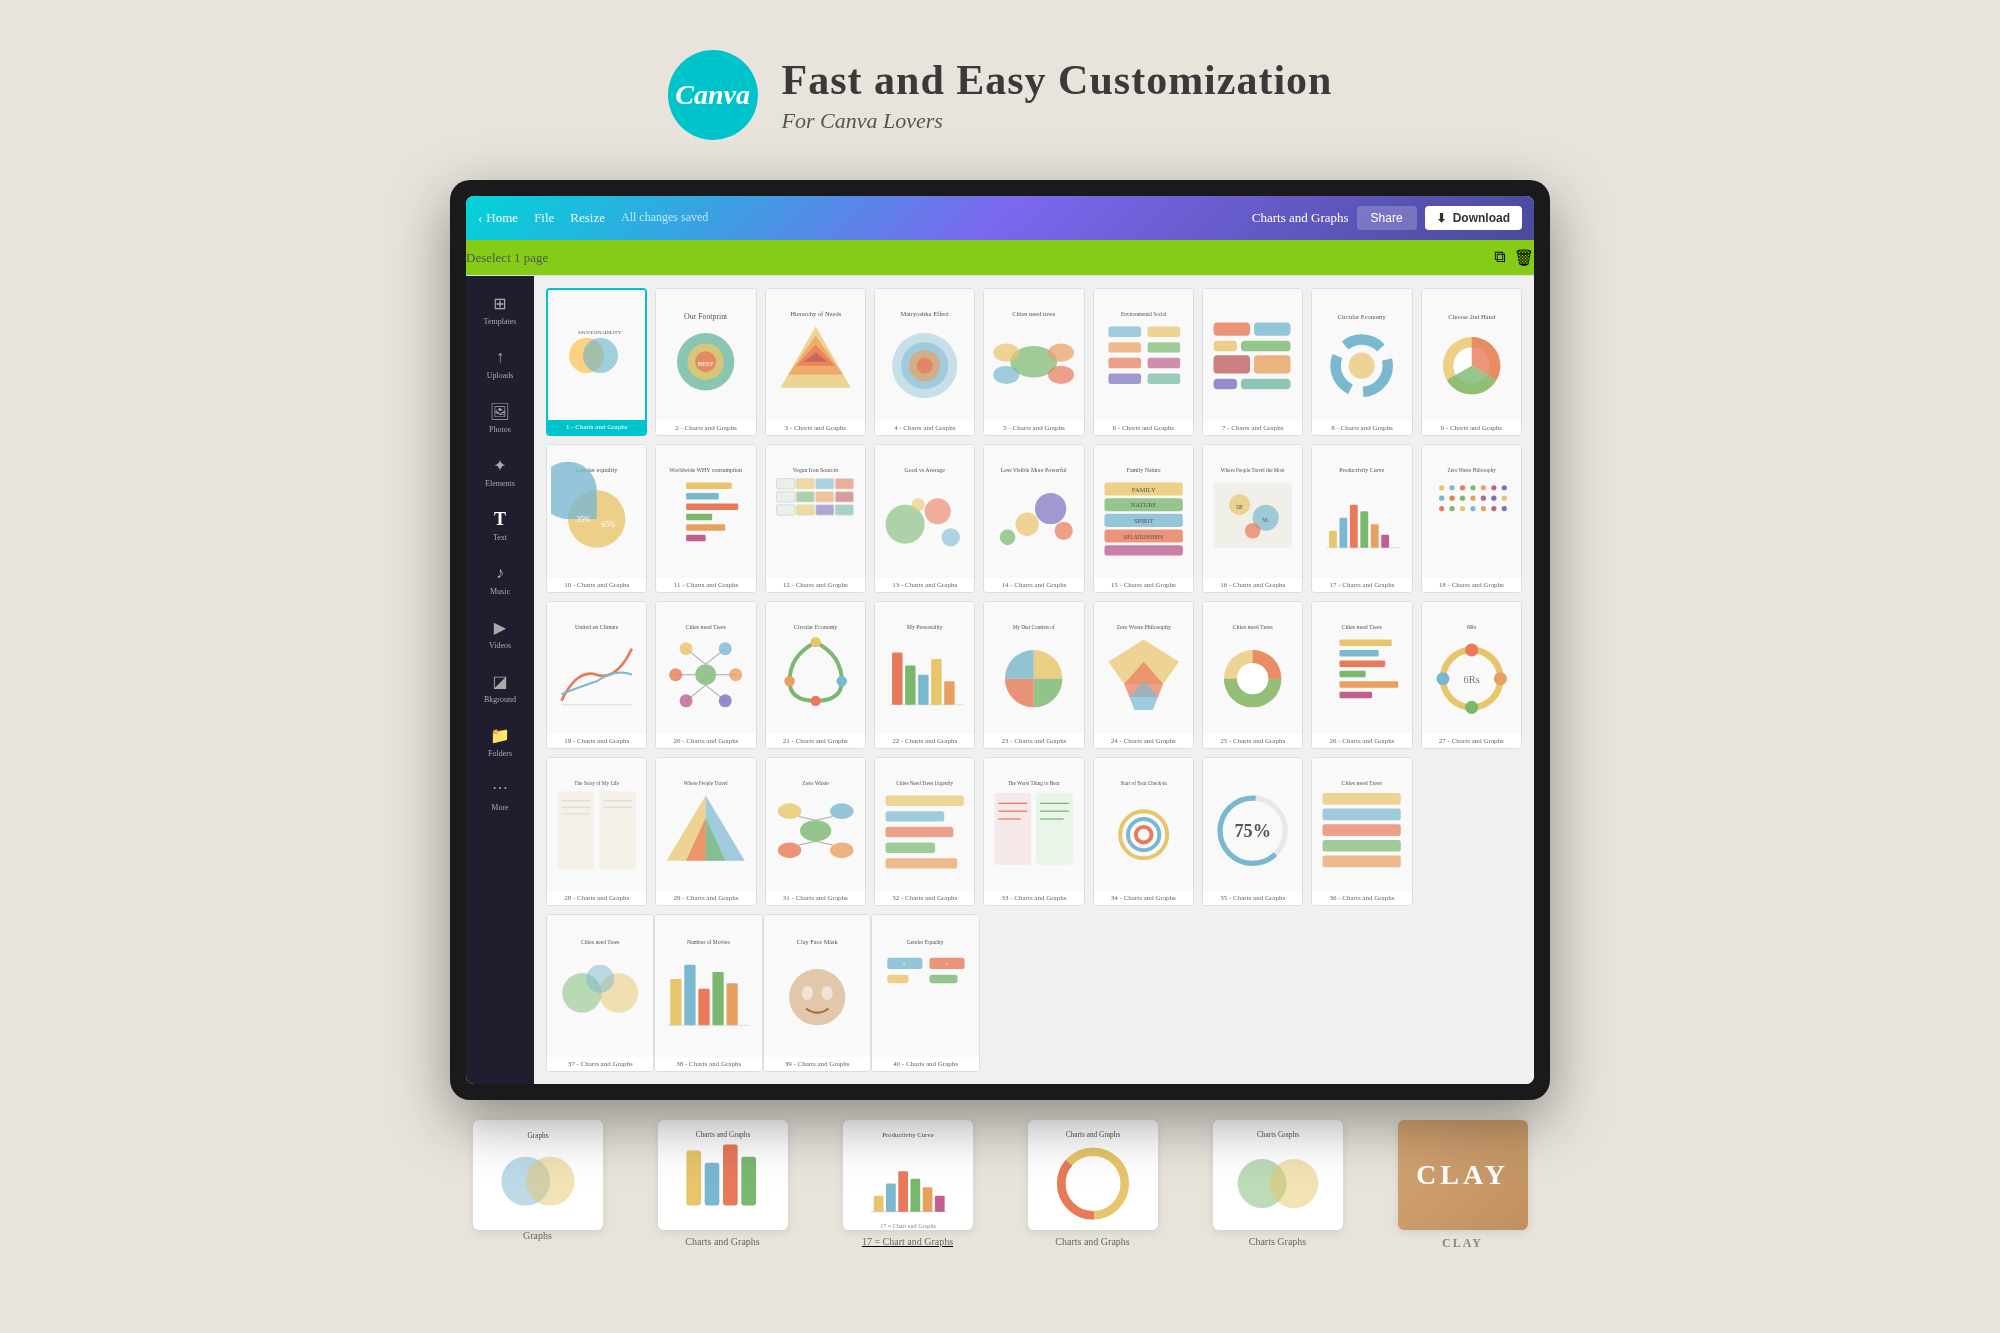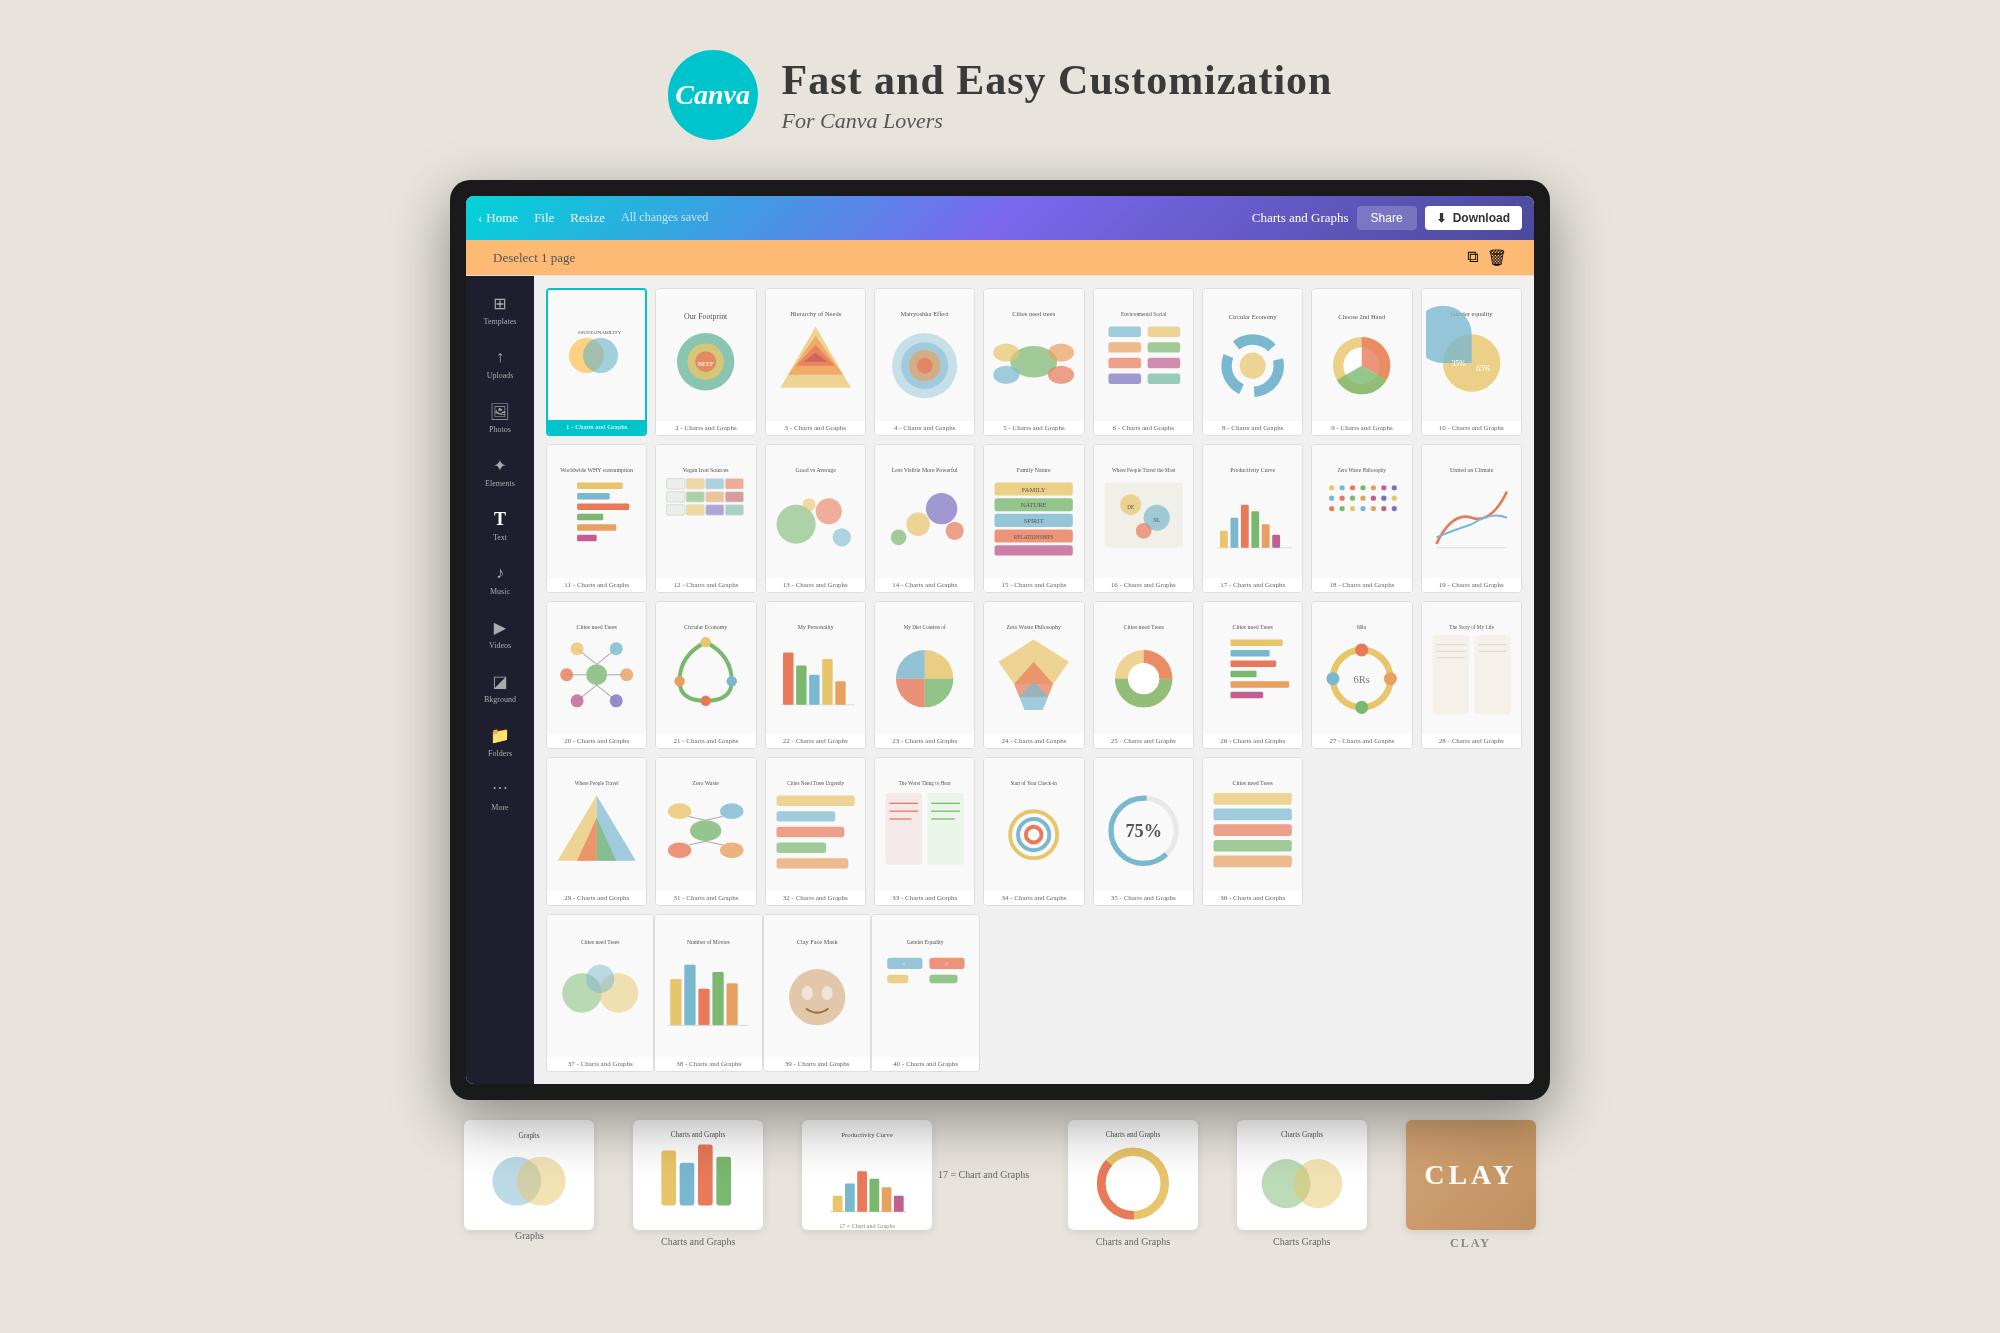--- a/index.html
+++ b/index.html
@@ -150,22 +150,22 @@
       font-size: 12px;
       cursor: pointer;
       display: flex;
       align-items: center;
       gap: 6px;
       font-weight: bold;
     }
 
     
     .sub-toolbar {
-      background: #fdba74;
-      padding: 8px 27px;
+      background: #84cc16;
+      padding: 8px 0;
       display: flex;
       align-items: center;
       justify-content: space-between;
       border-bottom: 1px solid #e0e0e0;
     }
 
     .sub-toolbar-text {
       font-size: 13px;
       color: #555;
     }
@@ -488,20 +488,37 @@
                   <rect x="8" y="42" width="25" height="8" rx="2" fill="#e87a5a" opacity="0.7"></rect>
                   <rect x="38" y="42" width="25" height="8" rx="2" fill="#c06090" opacity="0.7"></rect>
                   <rect x="8" y="54" width="25" height="8" rx="2" fill="#7a70c0" opacity="0.7"></rect>
                   <rect x="38" y="54" width="25" height="8" rx="2" fill="#70b8a0" opacity="0.7"></rect>
                 </svg>
               </div>
             </div>
             <div class="template-label">6 - Charts and Graphs</div>
           </div>
 
+          <div class="template-item">
+            <div class="template-thumb">
+              <div class="mini-chart">
+                <svg viewBox="0 0 70 80" class="mini">
+                  <rect x="5" y="15" width="28" height="10" rx="3" fill="#e87a5a" opacity="0.8"></rect>
+                  <rect x="36" y="15" width="28" height="10" rx="3" fill="#7ab8d0" opacity="0.8"></rect>
+                  <rect x="5" y="29" width="18" height="8" rx="3" fill="#e8c56a" opacity="0.8"></rect>
+                  <rect x="26" y="29" width="38" height="8" rx="3" fill="#7ab870" opacity="0.8"></rect>
+                  <rect x="5" y="40" width="28" height="14" rx="3" fill="#c06060" opacity="0.8"></rect>
+                  <rect x="36" y="40" width="28" height="14" rx="3" fill="#e8a060" opacity="0.8"></rect>
+                  <rect x="5" y="58" width="18" height="8" rx="3" fill="#7a70c0" opacity="0.8"></rect>
+                  <rect x="26" y="58" width="38" height="8" rx="3" fill="#70b8a0" opacity="0.8"></rect>
+                </svg>
+              </div>
+            </div>
+            <div class="template-label">7 - Charts and Graphs</div>
+          </div>
 
           <div class="template-item">
             <div class="template-thumb">
               <div class="mini-chart">
                 <svg viewBox="0 0 70 80" class="mini">
                   <text x="35" y="12" text-anchor="middle" font-size="5" fill="#555">Circular Economy</text>
                   <circle cx="35" cy="48" r="20" fill="none" stroke="#7ab8d0" stroke-width="8" stroke-dasharray="30 10"></circle>
                   <circle cx="35" cy="48" r="10" fill="#e8c56a" opacity="0.7"></circle>
                 </svg>
               </div>
@@ -1073,21 +1090,21 @@
         <text x="40" y="14" text-anchor="middle" font-size="6" fill="#555">Charts and Graphs</text>
         <rect x="10" y="25" width="12" height="45" fill="#e8c56a" rx="2"></rect>
         <rect x="25" y="35" width="12" height="35" fill="#7ab8d0" rx="2"></rect>
         <rect x="40" y="20" width="12" height="50" fill="#e87a5a" rx="2"></rect>
         <rect x="55" y="30" width="12" height="40" fill="#7ab870" rx="2"></rect>
       </svg>
     </div>
     <span style="font-size:10px;color:#666;">Charts and Graphs</span>
   </div>
 
-  <div style="display:flex;flex-direction:row;align-items:center;gap:6px;">
+  <div style="display:flex;flex-direction:column;align-items:center;gap:6px;text-decoration:underline;">
     <div style="width:130px;height:110px;background:white;border-radius:6px;box-shadow:0 2px 8px rgba(0,0,0,0.1);overflow:hidden;display:flex;align-items:center;justify-content:center;">
       <svg viewBox="0 0 80 90" style="width:100%;height:100%">
         <text x="40" y="14" text-anchor="middle" font-size="5.5" fill="#555">Productivity Curve</text>
         <line x1="10" y1="75" x2="72" y2="75" stroke="#ccc" stroke-width="0.8"></line>
         <rect x="12" y="62" width="8" height="13" fill="#e8c56a" rx="1"></rect>
         <rect x="22" y="52" width="8" height="23" fill="#7ab8d0" rx="1"></rect>
         <rect x="32" y="42" width="8" height="33" fill="#e87a5a" rx="1"></rect>
         <rect x="42" y="48" width="8" height="27" fill="#7ab870" rx="1"></rect>
         <rect x="52" y="55" width="8" height="20" fill="#e8a060" rx="1"></rect>
         <rect x="62" y="62" width="8" height="13" fill="#c06090" rx="1"></rect>

